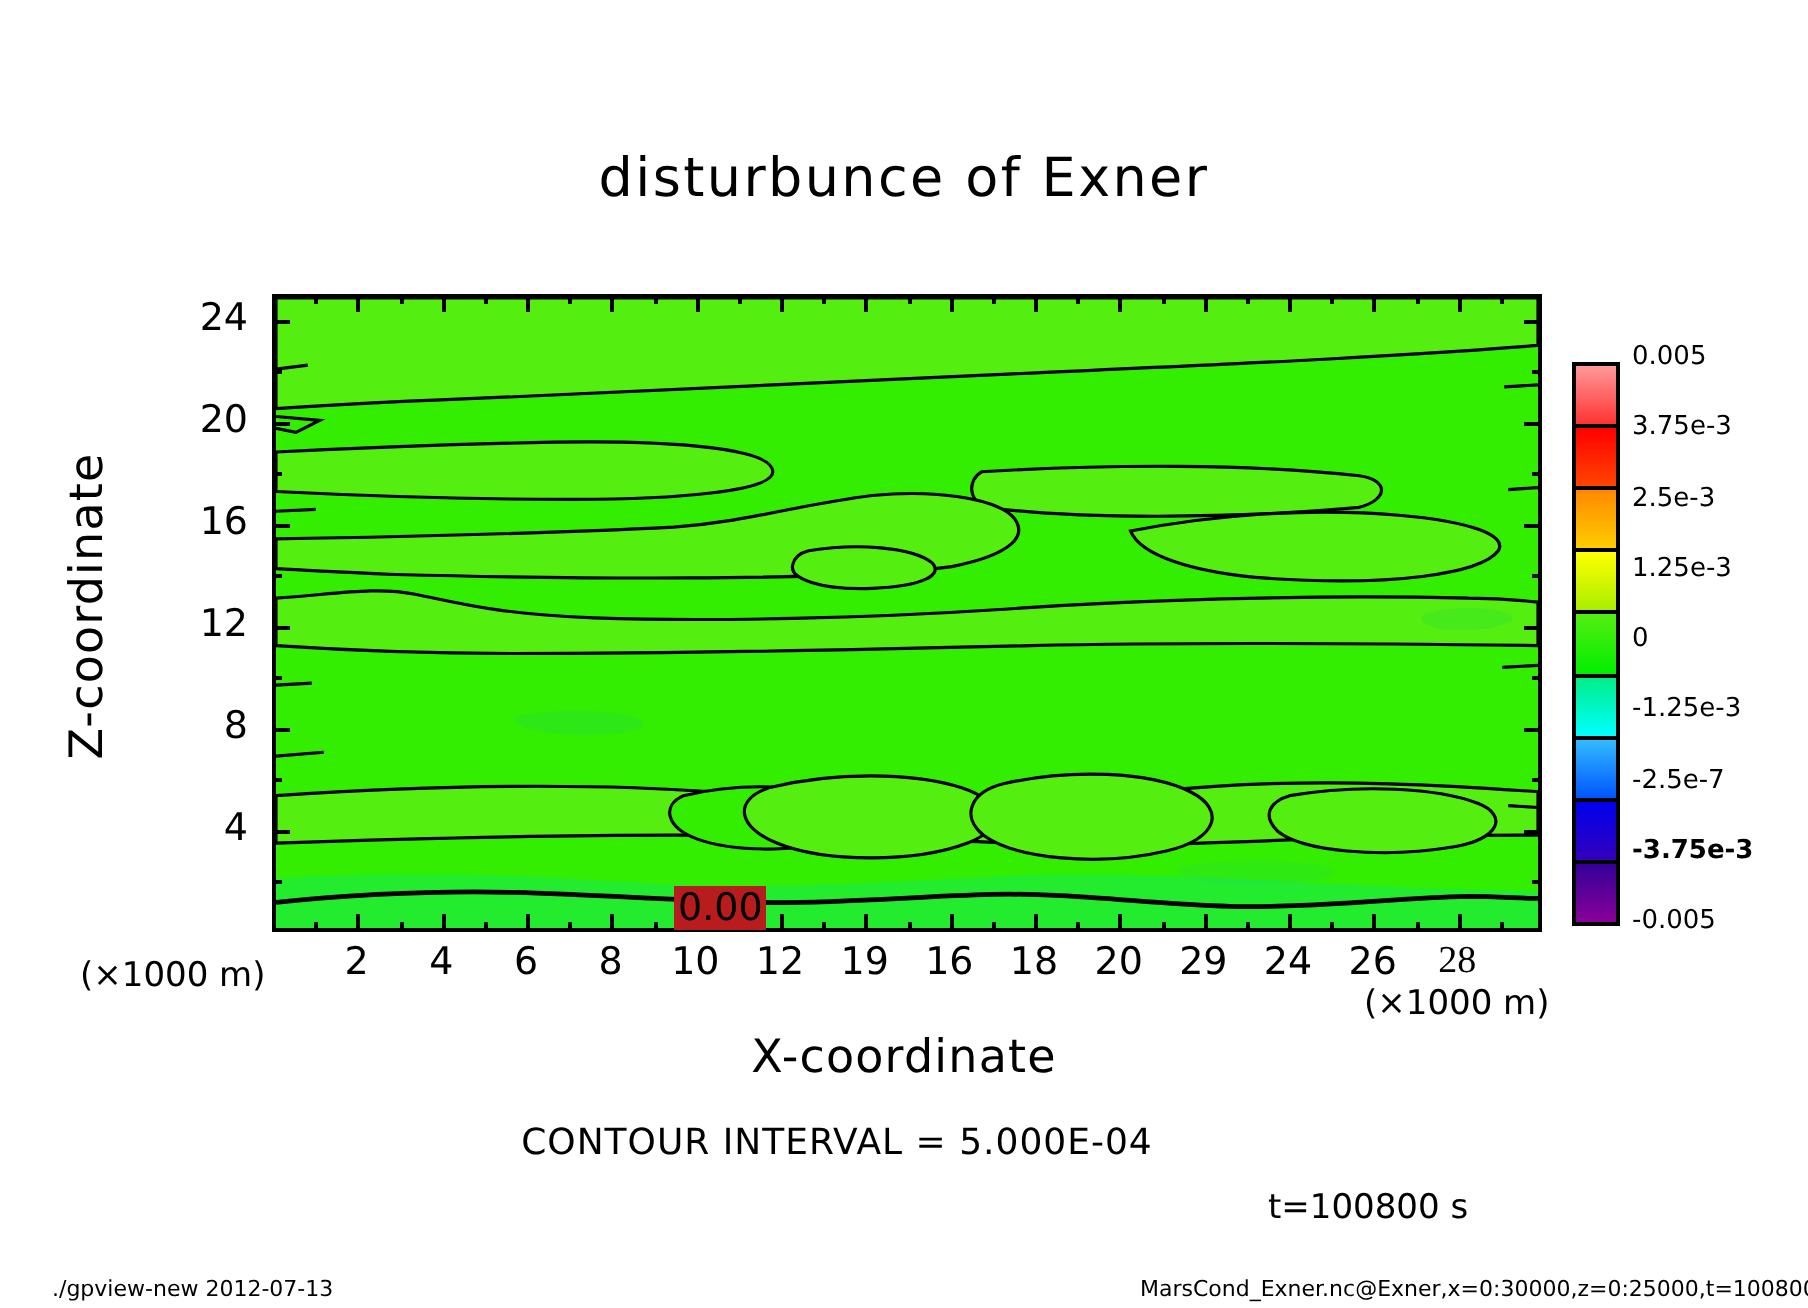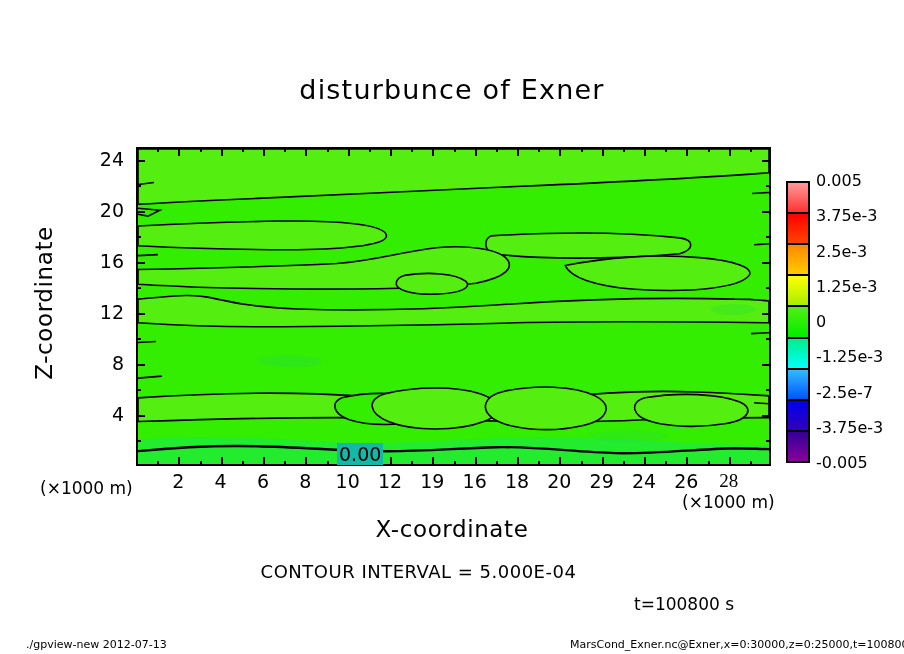--- a/index.html
+++ b/index.html
@@ -65,35 +65,35 @@
     transform: rotate(-90deg);
     transform-origin: 50% 50%;
   }
   #x-unit-left  { left:40px;  top:478px; font-size:17px; }
   #x-unit-right { left:682px; top:492px; font-size:17px; }
 
   
   #contour-zero-label {
     left:337px; top:443px;
     font-size:19px; color:#000;
-    background:#14b8a6; padding:0 2px;
+    background:#b91c1c; padding:0 2px;
   }
 
   
   #colorbar-box {
     left:786px; top:181px;
     width:24px; height:282px;
     border:2px solid #000; box-sizing:border-box;
     display:flex; flex-direction:column;
   }
   .cbar-band { flex:1 1 0; border-bottom:2px solid #000; box-sizing:border-box; }
   .cbar-band:last-child { border-bottom:none; }
   .cbar-tick-label {
     position:absolute; left:816px;
-    font-size:16px; white-space:nowrap;
+    font-size:13px; white-space:nowrap;
     font-family:"DejaVu Sans", sans-serif;
   }
 
   
   #contour-interval {
     left:0; top:561px; width:837px; text-align:center;
     font-size:18px; letter-spacing:0.5px;
   }
   #time-stamp { left:634px; top:594px; font-size:17px; }
   #footer-left  { left:26px; top:638px; font-size:11px; }
@@ -281,20 +281,20 @@
     <div class="cbar-band" style="background: linear-gradient(rgb(51, 0, 153), rgb(136, 0, 153));"></div>
   </div>
 <div id="colorbar-labels">
     <div class="cbar-tick-label abs" style="top: 171px;">0.005</div>
     <div class="cbar-tick-label abs" style="top: 206.25px;">3.75e-3</div>
     <div class="cbar-tick-label abs" style="top: 241.5px;">2.5e-3</div>
     <div class="cbar-tick-label abs" style="top: 276.75px;">1.25e-3</div>
     <div class="cbar-tick-label abs" style="top: 312px;">0</div>
     <div class="cbar-tick-label abs" style="top: 347.25px;">-1.25e-3</div>
     <div class="cbar-tick-label abs" style="top: 382.5px;">-2.5e-7</div>
-    <div class="cbar-tick-label abs" style="top: 417.75px;">-3.75e-3</div>
+    <div class="cbar-tick-label abs" style="top: 417.75px; font-weight: bold;">-3.75e-3</div>
     <div class="cbar-tick-label abs" style="top: 453px;">-0.005</div>
   </div>
 
 <div class="abs" id="contour-interval">CONTOUR INTERVAL = 5.000E-04</div>
 <div class="abs" id="time-stamp">t=100800 s</div>
 <div class="abs" id="footer-left">./gpview-new  2012-07-13</div>
 <div class="abs" id="footer-right">MarsCond_Exner.nc@Exner,x=0:30000,z=0:25000,t=100800</div>
 
 </body></html>

